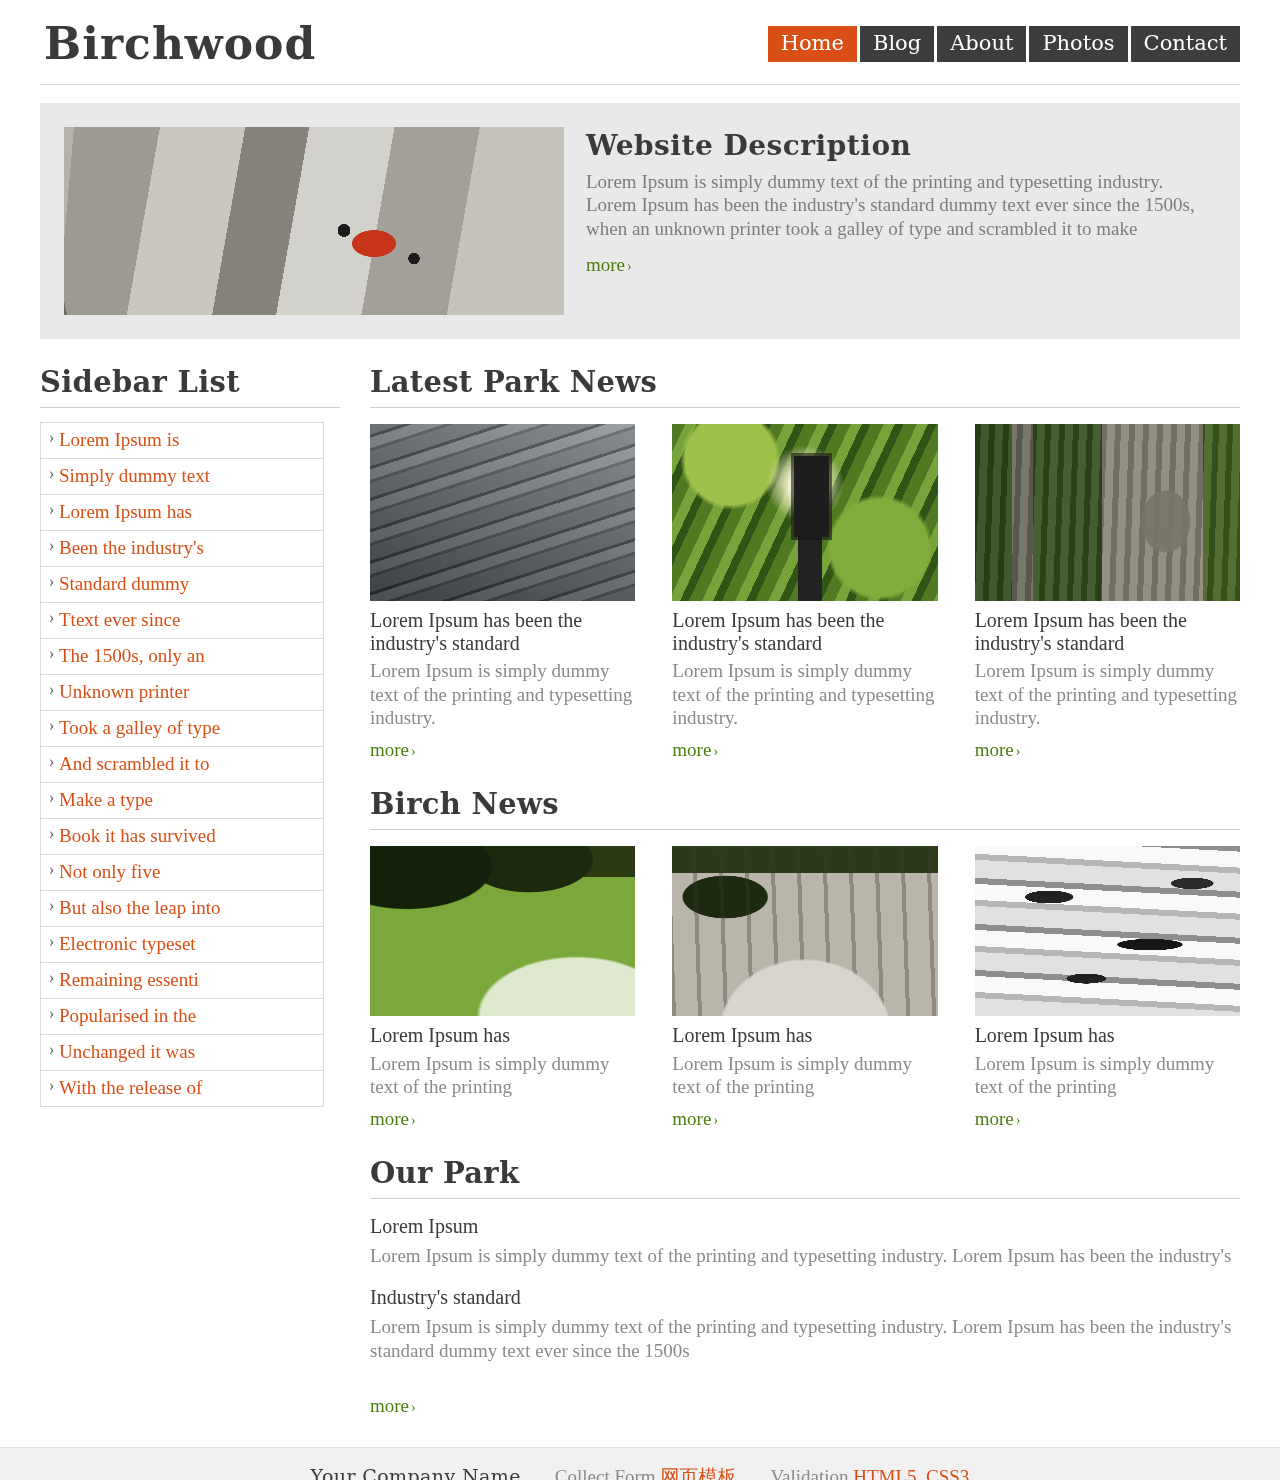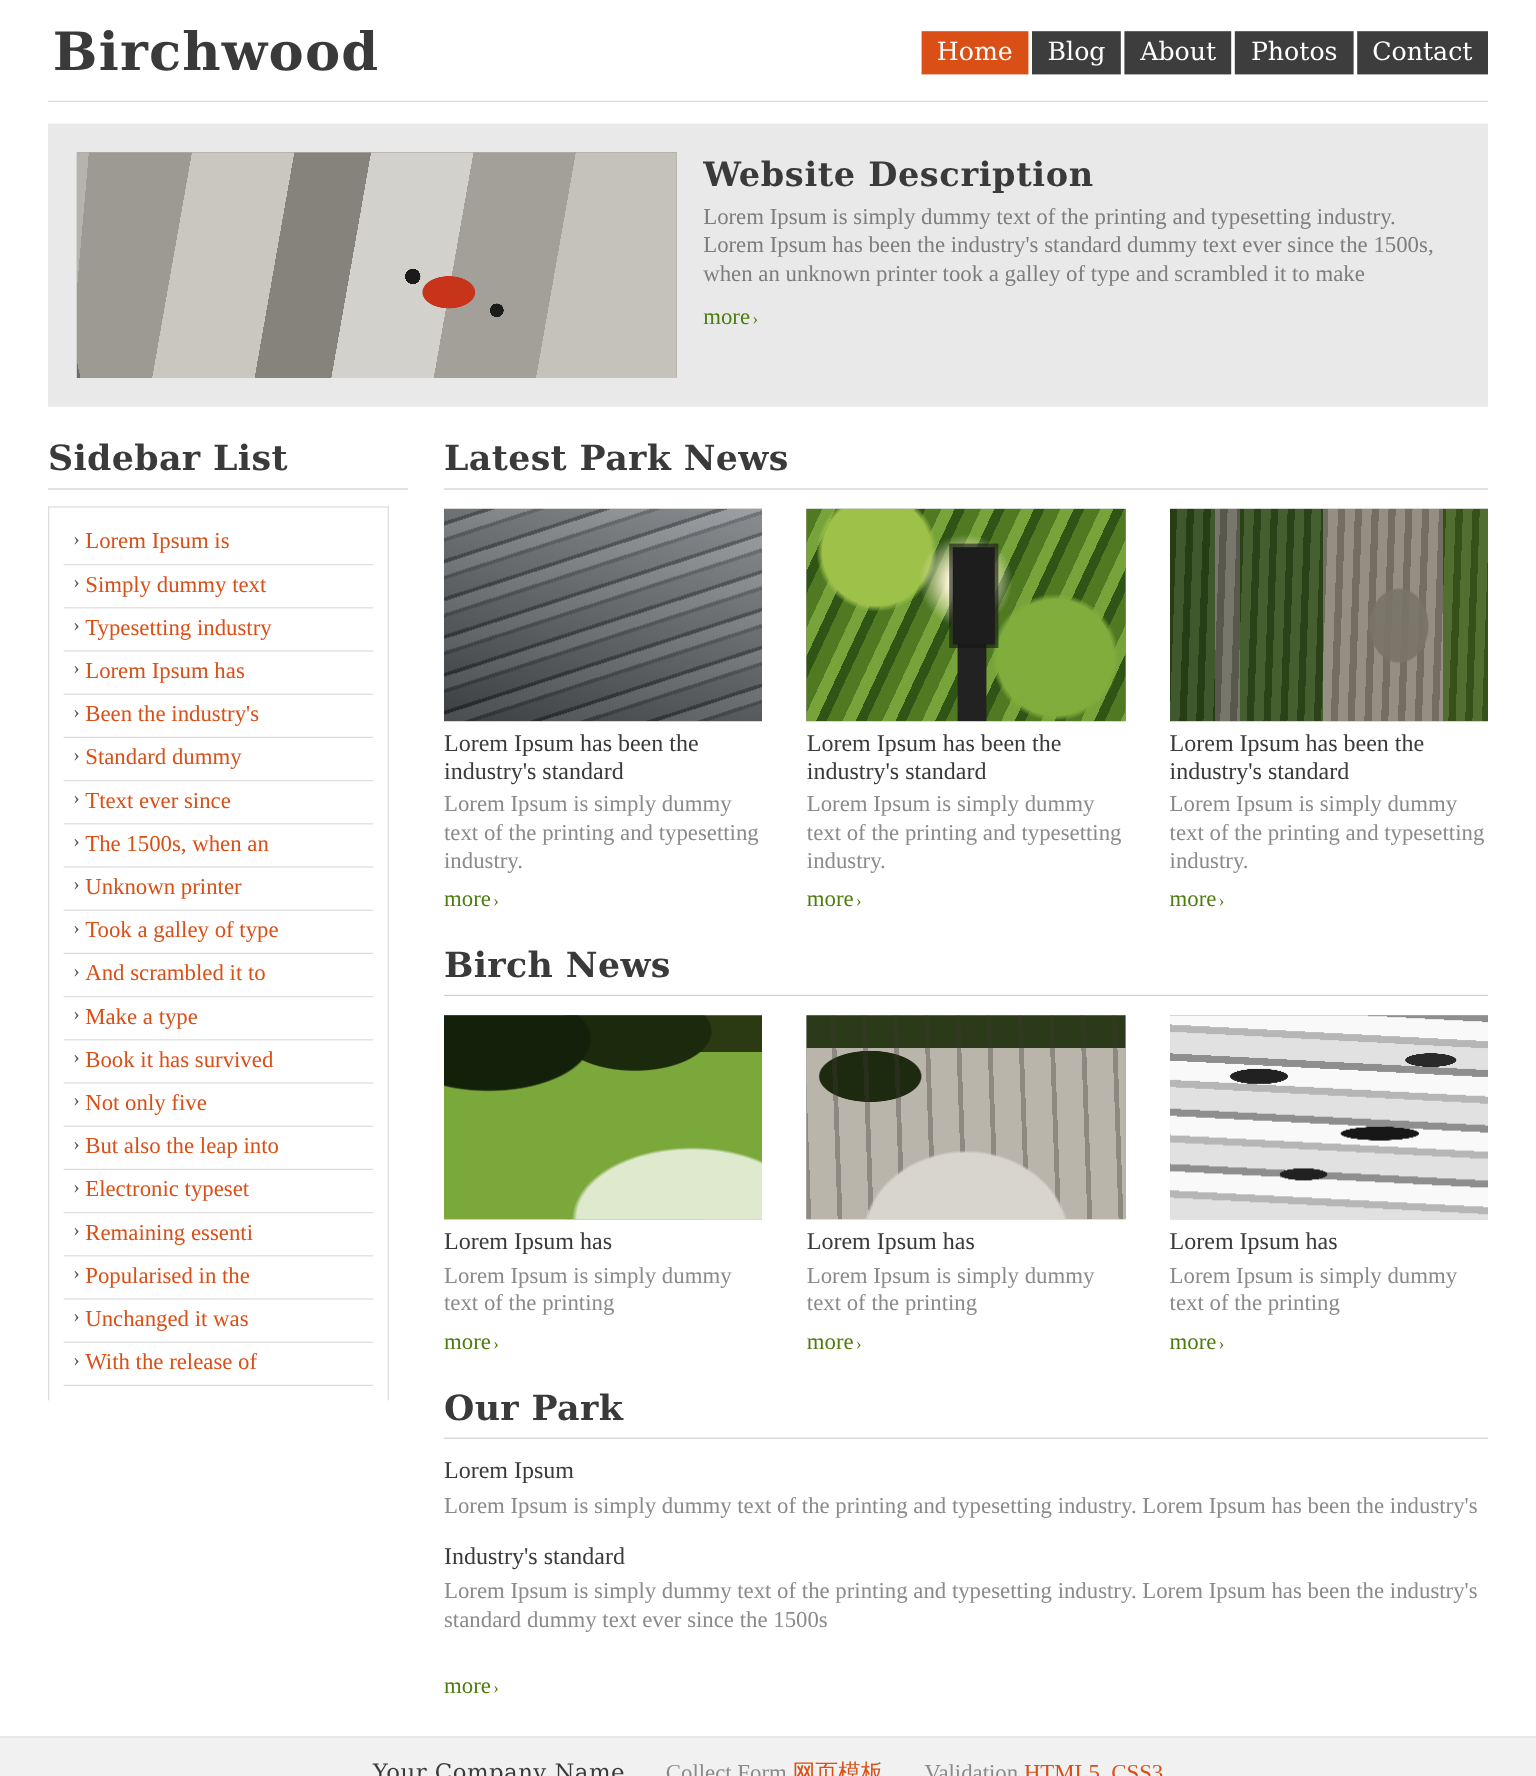--- a/index.html
+++ b/index.html
@@ -98,21 +98,21 @@
     font-size: 29px;
     font-weight: bold;
     color: #3a3a3a;
     letter-spacing: .3px;
   }
   h2.section.tight { margin-top: 26px; }
 
   ul.sidebar-list {
     list-style: none;
     margin: 14px 16px 0 0;
-    padding: 12px;
+    padding: 0;
     border: 1px solid #dcdcdc;
     border-bottom: none;
   }
   ul.sidebar-list li { border-bottom: 1px solid #dcdcdc; }
   ul.sidebar-list a {
     display: block;
     padding: 6px 10px 7px 18px;
     color: #d94f16;
     text-decoration: none;
     font-size: 19px;
@@ -326,36 +326,33 @@
     <div class="sidebar">
       <h2 class="section">Sidebar List</h2>
       <ul class="sidebar-list">
         <li>
             <a href="#">Lorem Ipsum is</a>
           </li>
         <li>
             <a href="#">Simply dummy text</a>
           </li>
         <li>
-            <a href="#">Typesetting industry</a>
-          </li>
-        <li>
             <a href="#">Lorem Ipsum has</a>
           </li>
         <li>
             <a href="#">Been the industry's</a>
           </li>
         <li>
             <a href="#">Standard dummy</a>
           </li>
         <li>
             <a href="#">Ttext ever since</a>
           </li>
         <li>
-            <a href="#">The 1500s, when an</a>
+            <a href="#">The 1500s, only an</a>
           </li>
         <li>
             <a href="#">Unknown printer</a>
           </li>
         <li>
             <a href="#">Took a galley of type</a>
           </li>
         <li>
             <a href="#">And scrambled it to</a>
           </li>

